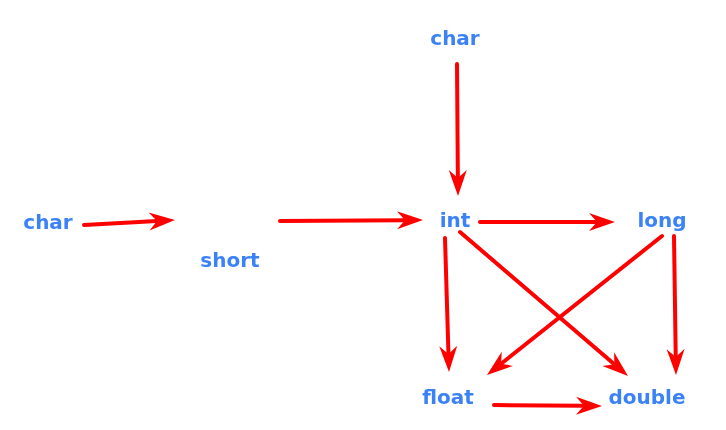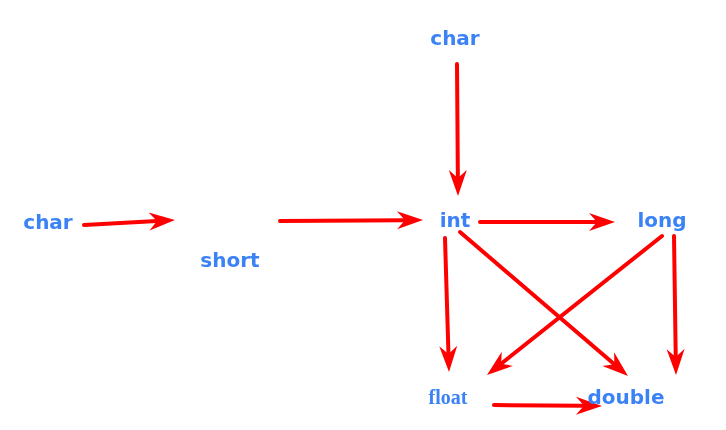--- a/index.html
+++ b/index.html
@@ -56,14 +56,14 @@
       <line x1="494" y1="405" x2="584.0007715553273" y2="405.8333404773641" stroke="#ff0000" stroke-width="4" stroke-linecap="round"></line>
       <polygon points="602,406 575.9177847074882,414.7588838007512 584.0007715553273,405.8333404773641 576.0844442301241,396.75965535607855" fill="#ff0000"></polygon>
     </g>
   </svg>
 
 <div class="node" style="left: 48px; top: 222px;">char</div>
 <div class="node" style="left: 230px; top: 220px; margin-top: 40px;">short</div>
 <div class="node" style="left: 455px; top: 38px;">char</div>
 <div class="node" style="left: 455px; top: 220px;">int</div>
 <div class="node" style="left: 662px; top: 220px;">long</div>
-<div class="node" style="left: 448px; top: 397px; font-family: Liberation Serif, serif;">float</div>
-<div class="node" style="left: 626px; top: 397px;">double</div>
+<div class="node" style="left: 448px; top: 397px;">float</div>
+<div class="node" style="left: 647px; top: 397px;">double</div>
 
 </body></html>

